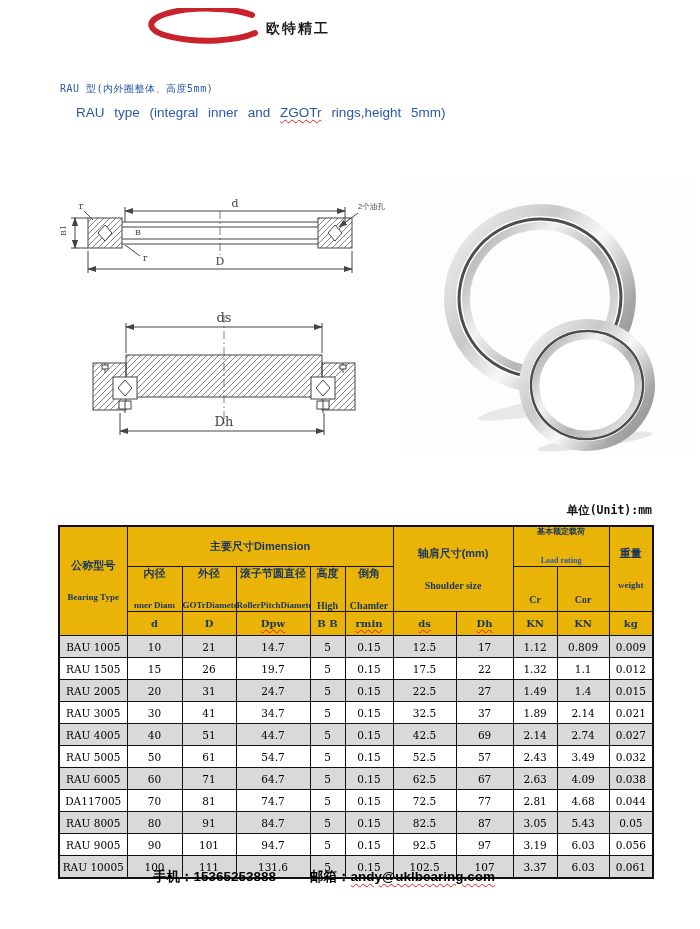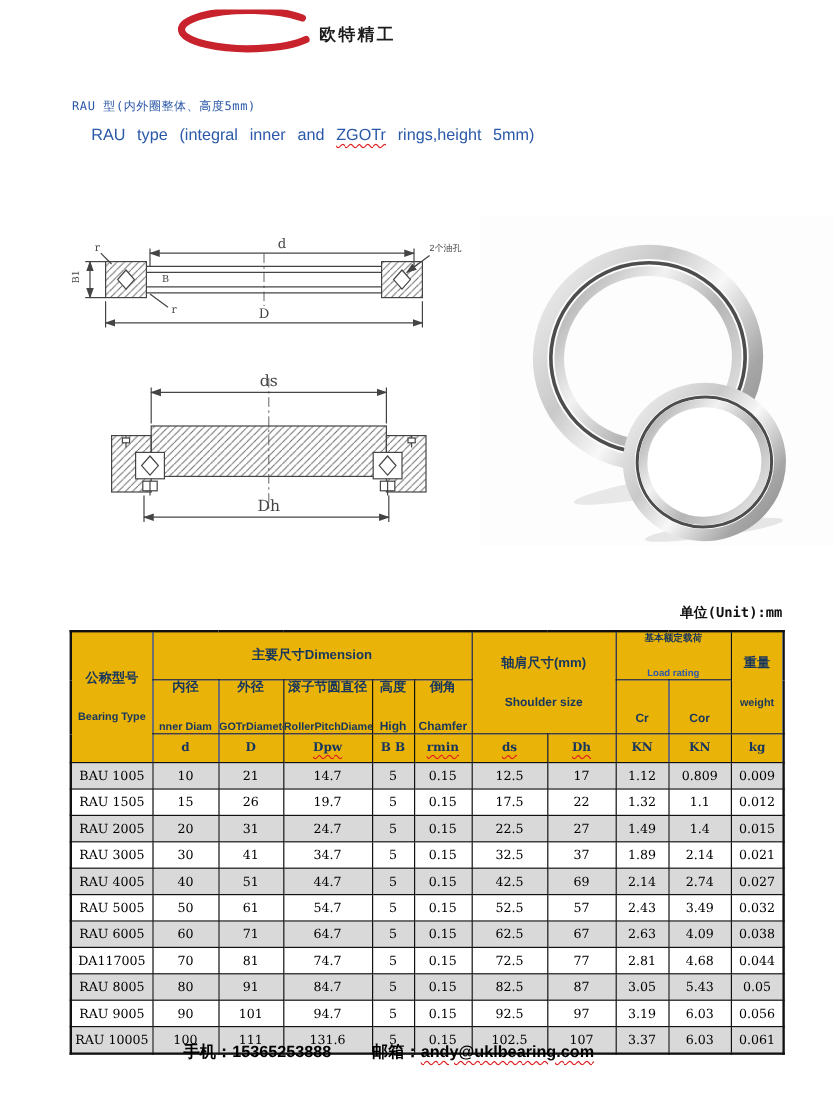--- a/index.html
+++ b/index.html
@@ -48,21 +48,21 @@
   .spec-table th,.spec-table td{
     border:1px solid #111;padding:0;text-align:center;vertical-align:middle;
     overflow:hidden;white-space:nowrap;
   }
   .spec-table{border:2px solid #111;}
   .spec-table th{background:#eab308;color:#17365d;font-weight:bold;}
   .hr1 th{height:26px;}
   .hr2 th{height:33px;}
   .hr3 th{height:23px;font-size:10px;}
   .zh{font-size:11px;line-height:13px;font-family:"Liberation Sans",sans-serif;}
-  .en{font-size:9px;line-height:11px;font-family:Liberation Sans, sans-serif;margin-top:20px;}
+  .en{font-size:9px;line-height:11px;font-family:Liberation Serif, serif;margin-top:20px;}
   .tiny .zh{font-size:8px;line-height:9px;}
   .tiny .en{font-size:8px;line-height:10px;}
   .spec-table td{height:21px;font-size:10.5px;color:#000;}
   .spec-table tbody tr.shade td{background:#d9d9d9;}
   .spec-table tbody tr td{background:#ffffff;}
   .spec-table tbody tr.shade td{background:#d9d9d9;}
   
   .footer{
     position:absolute;left:115px;top:868px;font-size:13.5px;font-weight:bold;color:#000;
     font-family:"Liberation Sans",sans-serif;white-space:nowrap;margin-left:38px;

